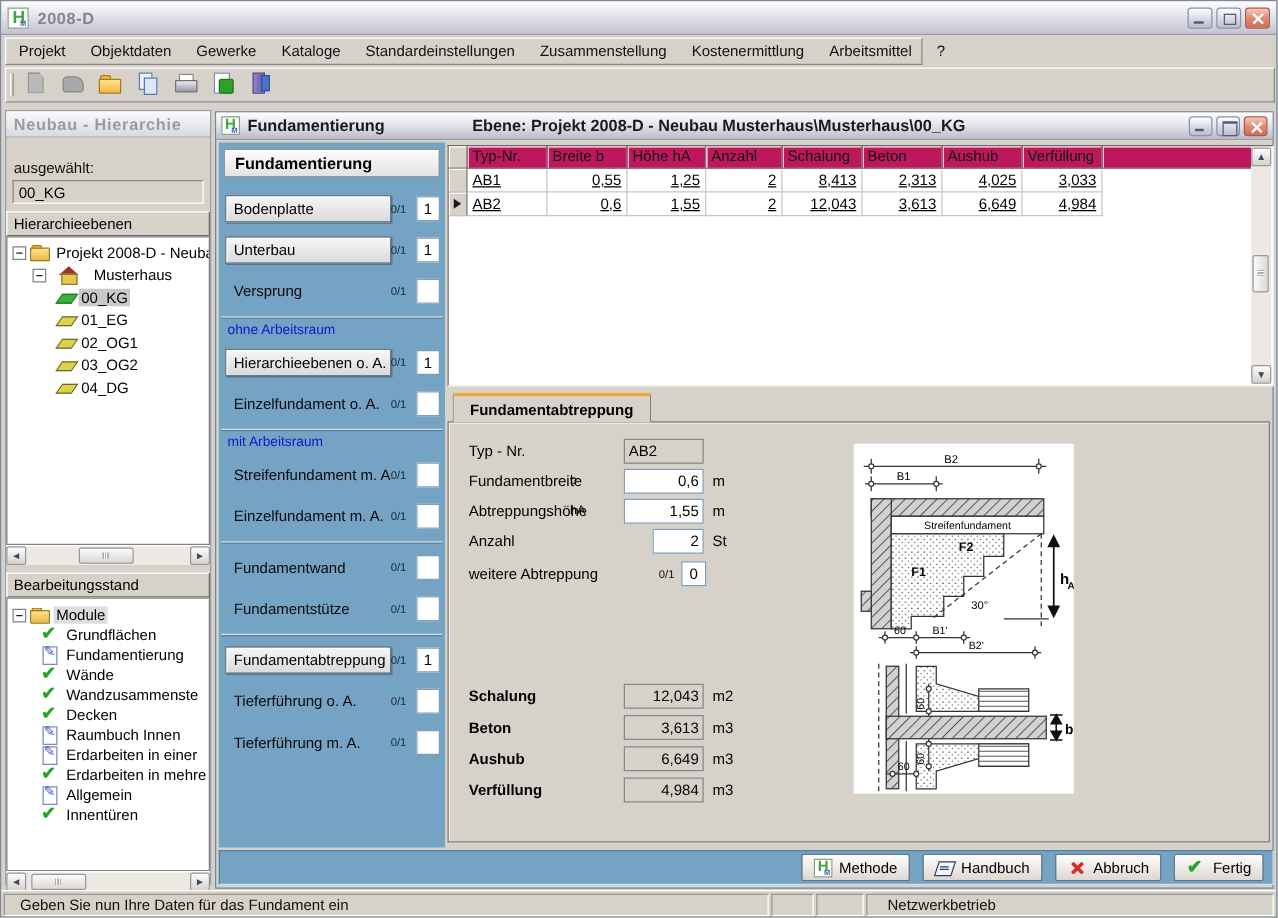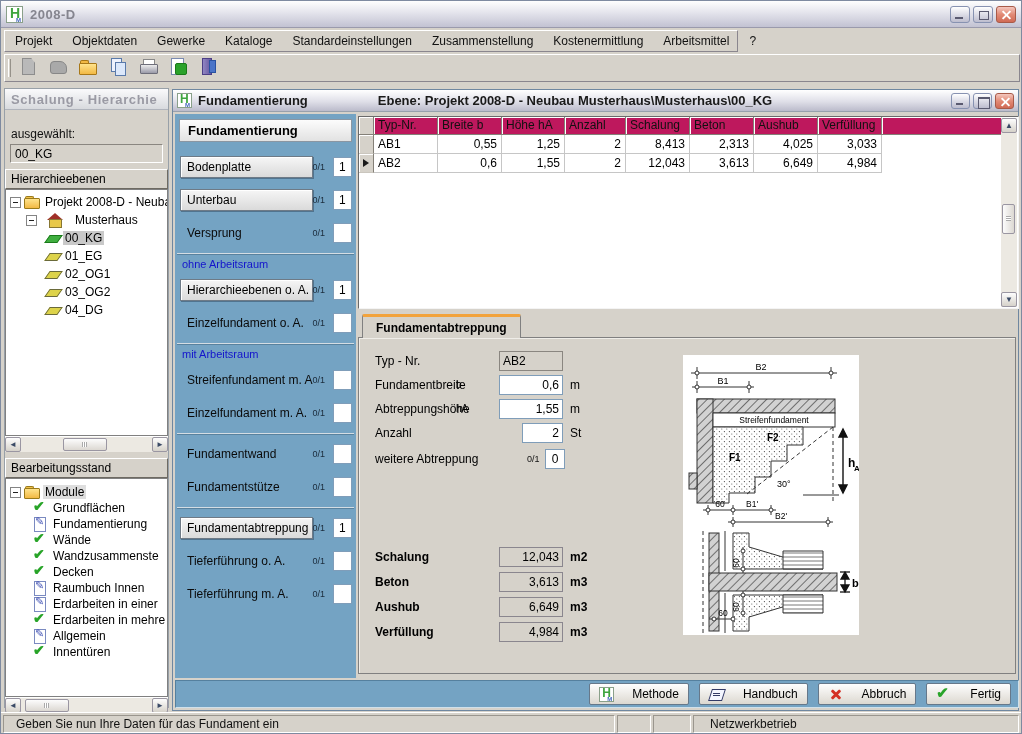--- a/index.html
+++ b/index.html
@@ -119,21 +119,21 @@
   .ssection{font-size:11px;color:#1414cc;padding:1px 0 3px 7px;}
 
   
   .dtable{position:absolute;left:185px;top:26px;width:661px;height:193px;background:#fff;
     border:1px solid;border-color:#6a6a6a #f4f4f4 #f4f4f4 #6a6a6a;overflow:hidden;}
   .tgrid{position:absolute;left:0;top:0;right:17px;bottom:0;}
   .thead{display:flex;height:18px;}
   .hsel{width:15px;background:#d6d2ca;border-right:1px solid #848078;border-bottom:1px solid #848078;box-shadow:inset 1px 1px 0 #fff;}
   .hcell{background:#be185d;border-right:1px solid #848078;border-bottom:1px solid #848078;
     box-shadow:inset 1px 1px 0 #fff;font-size:12px;color:#111;padding:1px 0 0 4px;white-space:nowrap;overflow:hidden;}
-  .trowt{display:flex;height:19px;}
+  .trowt{display:flex;height:19px;text-decoration:underline;}
   .tsel{width:15px;background:#d6d2ca;border-right:1px solid #848078;border-bottom:1px solid #cac6be;
     box-shadow:inset 1px 1px 0 #fff;display:flex;align-items:center;justify-content:center;}
   .curarrow{width:0;height:0;border-top:4px solid transparent;border-bottom:4px solid transparent;border-left:6px solid #1a1a1a;}
   .tcell{font-size:12px;color:#000;border-right:1px solid #c6c6c6;border-bottom:1px solid #c6c6c6;
     text-align:right;padding:2px 4px 0 0;white-space:nowrap;overflow:hidden;}
   .tcell.left{text-align:left;padding-left:4px;}
   .c0{width:64px;} .c1{width:64px;} .c2{width:63px;} .c3{width:61px;}
   .c4{width:64px;} .c5{width:64px;} .c6{width:64px;} .c7{width:64px;}
   .cfill{flex:1;border-right:none;}
   .trowt .cfill{border-bottom:none;border-right:none;}
@@ -150,28 +150,28 @@
   .finput,.rinput,.tinput,.minput{height:20px;border:1px solid #7f9db9;font-size:12px;padding:0 3px;}
   .finput{width:64px;text-align:right;background:#fff;}
   .finput.narrow{width:41px;margin-left:23px;}
   .funit{font-size:12px;margin-left:7px;}
   .tinput{width:64px;background:#d6d2ca;border-color:#8a8680;text-align:left;}
   .mlabel{width:152px;font-size:12px;}
   .mratio{width:18px;font-size:9px;color:#111;}
   .minput{width:20px;text-align:center;background:#fff;padding:0;}
   .rlabel{width:124px;font-size:12px;font-weight:bold;}
   .rinput{width:64px;text-align:right;background:#d6d2ca;border-color:#8a868e;}
-  .runit{font-size:12px;font-weight:bold;margin-left:7px;}
+  .runit{font-size:12px;font-weight:normal;margin-left:7px;}
   .diagram{position:absolute;left:324px;top:17px;width:176px;height:280px;background:#fff;}
 
   
   .fstrip{position:absolute;left:2px;top:590px;width:844px;height:28px;background:#74a3c3;
     border:1px solid;border-color:#55809e #cfe0ea #cfe0ea #55809e;}
   .fbtns{position:absolute;right:7px;top:2px;display:flex;gap:10px;}
-  .fbtn{height:22px;display:flex;align-items:center;gap:18px;padding:0 9px;font-size:12px;color:#000;
+  .fbtn{height:22px;display:flex;align-items:center;gap:5px;padding:0 9px;font-size:12px;color:#000;
     background:linear-gradient(#fefefe,#dcd8d0);border:1px solid #66788a;border-radius:2px;}
   .bic{display:inline-block;position:relative;width:16px;height:15px;flex:none;}
   .bic-book::before{content:"";position:absolute;left:1px;top:2px;width:12px;height:10px;background:#f4f6ff;border:1px solid #333a66;transform:skewX(-18deg);}
   .bic-book::after{content:"";position:absolute;left:4px;top:6px;width:7px;height:1px;background:#333a66;box-shadow:0 2px 0 #333a66;}
   .bic-red-x::before,.bic-red-x::after{content:"";position:absolute;left:2px;top:6px;width:12px;height:3px;background:#d43024;border-radius:1px;}
   .bic-red-x::before{transform:rotate(45deg);} .bic-red-x::after{transform:rotate(-45deg);}
   .bic-green-check::before{content:"✔";position:absolute;left:0;top:-3px;font-size:15px;font-weight:bold;color:#2aa42a;}
 
   
   .statusbar{position:absolute;left:0;top:711px;width:100%;height:23px;background:#d6d2ca;
@@ -218,21 +218,21 @@
         <span class="tbtn"><span class="ic ic-open-project"></span></span>
         <span class="tbtn"><span class="ic ic-open-folder"></span></span>
         <span class="tbtn"><span class="ic ic-copy"></span></span>
         <span class="tbtn"><span class="ic ic-print"></span></span>
         <span class="tbtn"><span class="ic ic-export-document"></span></span>
         <span class="tbtn"><span class="ic ic-exit-door"></span></span>
       </span>
   </div>
 
   <div class="lpanel">
-    <div class="lp-title">Schalung - Hierarchie</div>
+    <div class="lp-title">Neubau - Hierarchie</div>
     <div class="lp-label">ausgewählt:</div>
     <div class="lp-field">00_KG</div>
     <div class="lp-bar">Hierarchieebenen</div>
     <div class="tree tree1">
       <div class="trow pad0">
         <span class="exp"></span>
         <span class="ti ti-folder"></span>
         <span class="tlabel">Projekt 2008-D - Neubau</span>
       </div>
       <div class="trow pad1">

